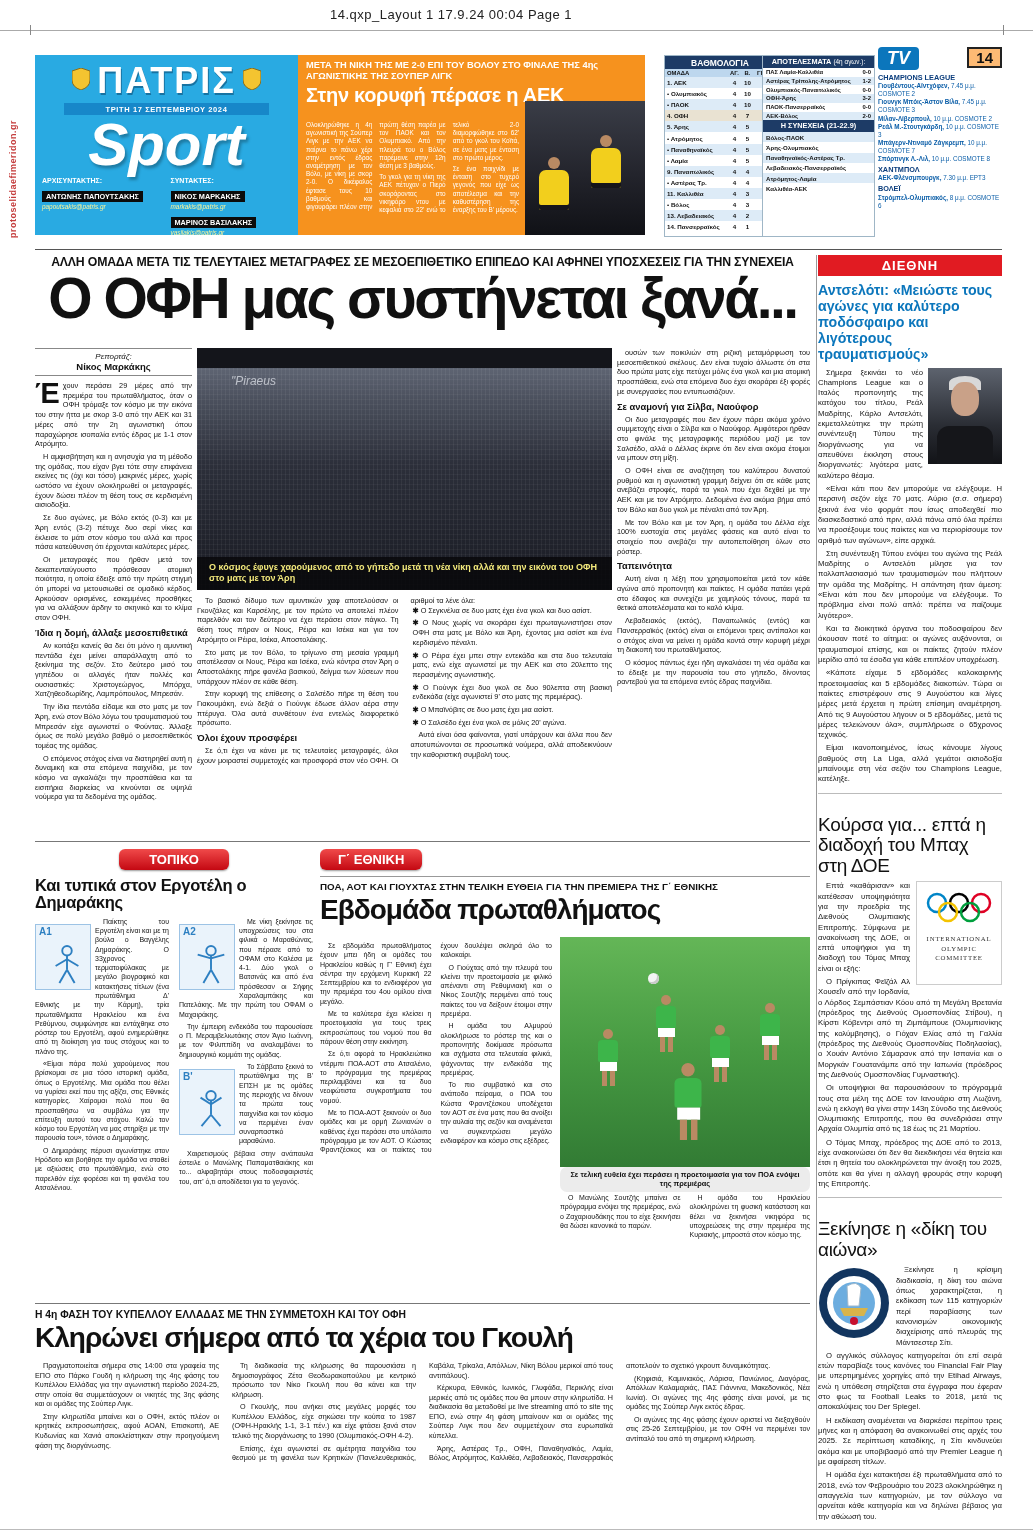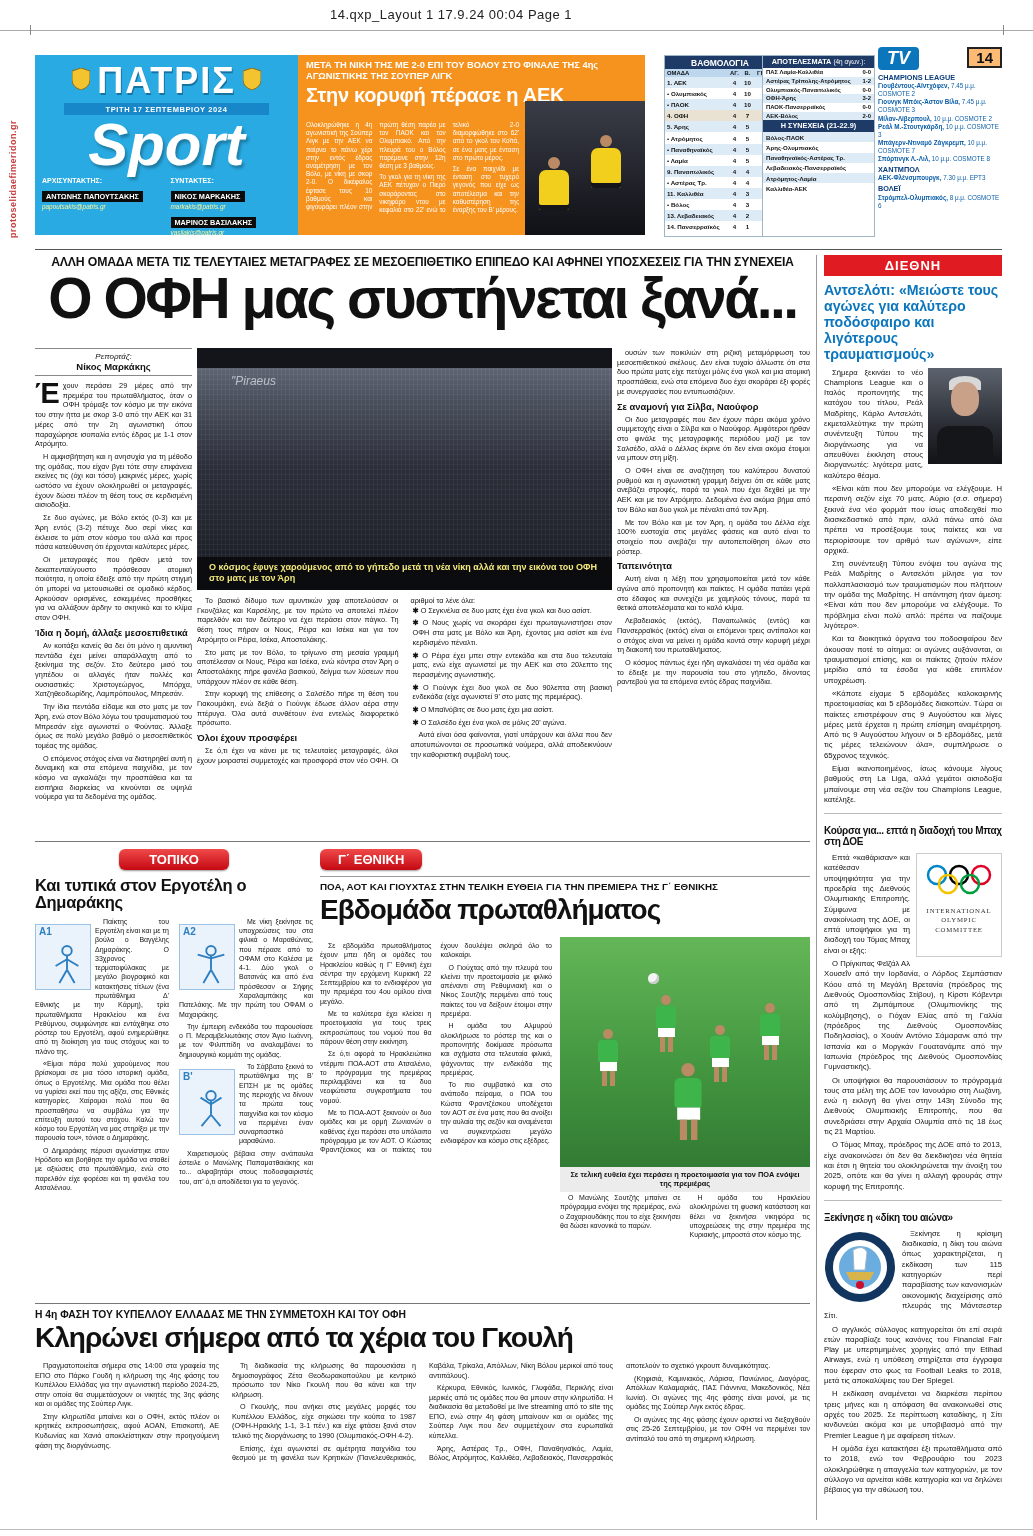--- a/index.html
+++ b/index.html
@@ -91,24 +91,24 @@
       repeating-linear-gradient(0deg, rgba(255,255,255,.04) 0 1px, transparent 1px 5px),
       linear-gradient(180deg,#6a7180 0%,#4a4f5c 22%,#2c2f3a 48%,#191b23 100%); }
   .photo1 .roof { position:absolute; top:0; left:0; right:0; height:20px; background:#14151b; }
   .photo1 .banner { position:absolute; top:26px; left:34px; color:#cfd3da; font-size:12px; font-style:italic; opacity:.85; }
   .photo-caption { position:absolute; left:0; right:0; bottom:0; background:rgba(8,8,10,.85); color:#f3e97c; font-size:9px; font-weight:bold; line-height:1.3; padding:5px 12px; }
 
   .midcols { position:absolute; left:197px; top:596px; width:415px; height:239px; column-count:2; column-gap:12px; overflow:hidden; }
   .col4 { position:absolute; left:617px; top:348px; width:193px; height:487px; overflow:hidden; }
 
   
-  .sidebar { position:absolute; left:816px; top:255px; width:186px; height:1265px; border-left:1px solid #999; padding-left:7px; overflow:hidden; }
+  .sidebar { position:absolute; left:816px; top:255px; width:186px; height:1265px; border-left:1px solid #999; padding-left:1px; overflow:hidden; }
   .di-label { background:#e11b22; color:#fff; font-weight:bold; font-size:13px; text-align:center; padding:3px 0; margin-bottom:7px; letter-spacing:1px; }
   .di-h1 { color:#0b76bc; font-weight:bold; font-size:14.2px; line-height:1.12; margin-bottom:5px; }
-  .di-h2 { font-size:10px; font-weight:bold; line-height:1.08; margin:12px 0 5px; letter-spacing:-.3px; }
+  .di-h2 { font-size:19px; font-weight:normal; line-height:1.08; margin:21px 0 5px; letter-spacing:-.3px; }
   .sidebar .para { font-size:7.7px; line-height:1.34; }
   .di-sep { border-top:1px solid #bbb; margin:8px 0; }
   .anc-photo { float:right; width:74px; height:96px; margin:0 0 4px 5px; position:relative; background:linear-gradient(180deg,#5d636e 0%,#2a2d34 60%,#121317 100%); overflow:hidden; }
   .anc-hair { position:absolute; top:8px; left:21px; width:32px; height:14px; border-radius:50% 50% 0 0; background:#d8d8d8; }
   .anc-face { position:absolute; top:14px; left:23px; width:28px; height:34px; border-radius:45%; background:#c9a188; }
   .anc-suit { position:absolute; bottom:0; left:9px; width:56px; height:38px; border-radius:12px 12px 0 0; background:#15161a; }
   .olympic { float:right; width:86px; height:104px; border:1px solid #ccc; background:#fff; margin:0 0 4px 6px; text-align:center; padding-top:10px; }
   .olympic-text { font-family:"Liberation Serif", serif; font-size:6.8px; letter-spacing:.8px; color:#333; line-height:1.4; margin-top:6px; }
   .city-badge { float:left; width:72px; height:72px; margin:2px 6px 3px 0; }
 
@@ -124,21 +124,21 @@
   .diagram svg { position:absolute; bottom:2px; right:4px; }
 
   
   .geth { position:absolute; left:320px; top:849px; width:490px; height:449px; overflow:hidden; }
   .g-pill { display:inline-block; background:linear-gradient(180deg,#f04a4a,#c40812); color:#fff; font-weight:bold; font-size:13px; padding:3px 18px; border-radius:6px; box-shadow:0 1px 2px rgba(0,0,0,.4); }
   .g-kicker { font-size:9.8px; font-weight:bold; border-top:1px solid #999; margin-top:6px; padding-top:4px; }
   .g-headline { font-size:28px; font-weight:bold; letter-spacing:-1px; margin-top:2px; }
   .g-left { position:absolute; left:0; top:92px; width:232px; height:357px; column-count:2; column-gap:9px; overflow:hidden; }
   .g-left .para, .g-bottom .para { font-size:7px; }
   .g-photo { position:absolute; right:0; top:88px; width:250px; height:230px; overflow:hidden; background:linear-gradient(180deg,#64b657 0%,#469a42 50%,#327b34 100%); }
-  .g-caption { position:absolute; right:0; top:318px; width:250px; background:#ececec; font-size:7.4px; font-weight:bold; text-align:center; padding:3px 5px; line-height:1.25; }
+  .g-caption { position:absolute; right:0; top:318px; width:250px; background:#ececec; font-size:7.4px; font-weight:bold; text-align:center; padding:3px 5px; line-height:1.25;border-radius:7px; }
   .g-bottom { position:absolute; right:0; top:344px; width:250px; height:105px; column-count:2; column-gap:9px; overflow:hidden; }
   .gpl { position:absolute; }
   .gpl .h { width:10px; height:10px; border-radius:50%; background:#b98a63; margin:0 auto; }
   .gpl .t { width:20px; height:22px; background:#3db54a; border-radius:4px 4px 2px 2px; margin:1px auto 0; }
   .gpl .s { width:17px; height:9px; background:#fff; margin:0 auto; }
   .gpl .l { width:13px; height:15px; margin:0 auto; background:linear-gradient(90deg,#b98a63 38%, transparent 38% 62%, #b98a63 62%); }
   .gball { position:absolute; width:11px; height:11px; border-radius:50%; background:#f4f4f4; box-shadow:inset -2px -2px 0 #c9c9c9; }
 
   
   .rule-c { position:absolute; left:35px; width:775px; top:1303px; border-top:1px solid #777; }

